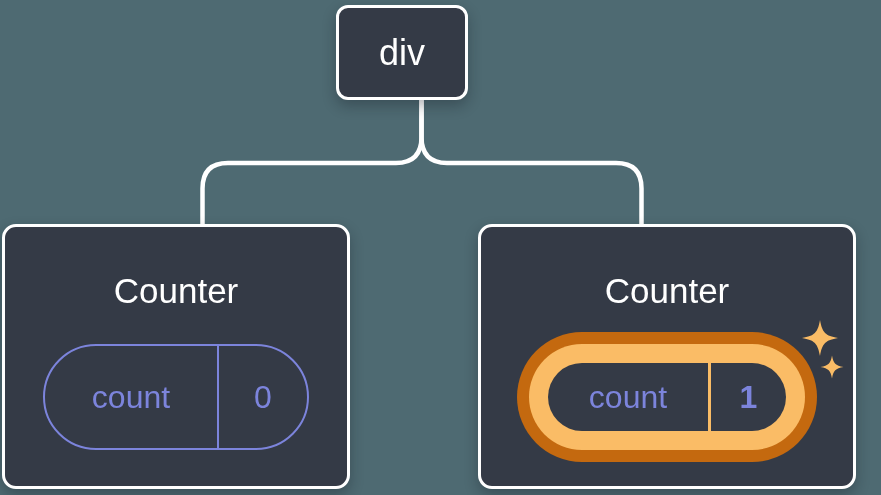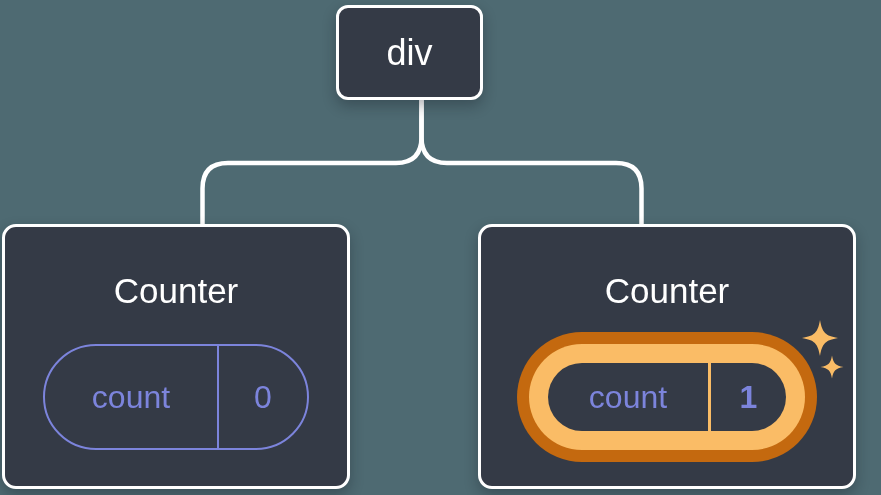--- a/index.html
+++ b/index.html
@@ -9,21 +9,21 @@
     font-family:"Liberation Sans", sans-serif;
   }
   svg.connector { position:absolute; left:0; top:0; pointer-events:none; }
 
   .node {
     position:absolute; background:#343A46;
     border:3.5px solid #FFFFFF; box-sizing:border-box;
     box-shadow:0 6px 14px rgba(15,20,30,0.30);
   }
   .root-node {
-    left:336px; top:5px; width:147px; height:95px; border-radius:12px;
+    left:336px; top:5px; width:132px; height:95px; border-radius:12px;
     display:flex; align-items:center; justify-content:center;
     color:#FFFFFF; font-size:36px; font-weight:500;
   }
   .counter-node {
     top:224px; height:265px; border-radius:14px;
     display:flex; flex-direction:column; align-items:center;
   }
   .counter-left  { left:2px;   width:348px; }
   .counter-right { left:478px; width:378px; }
 

